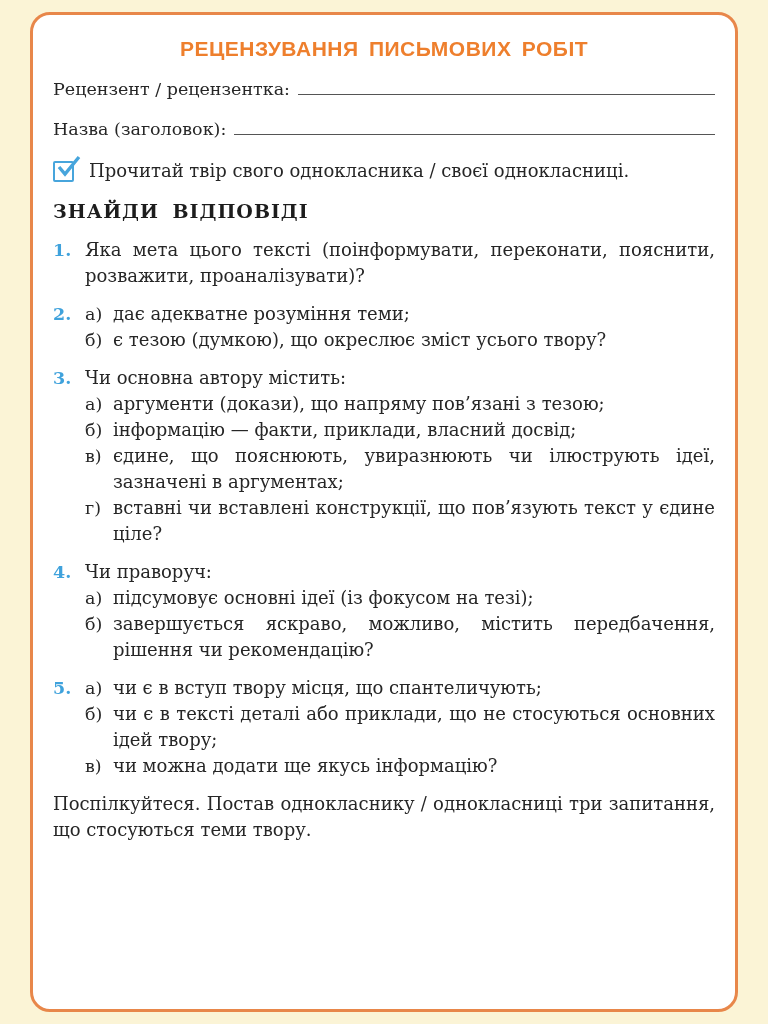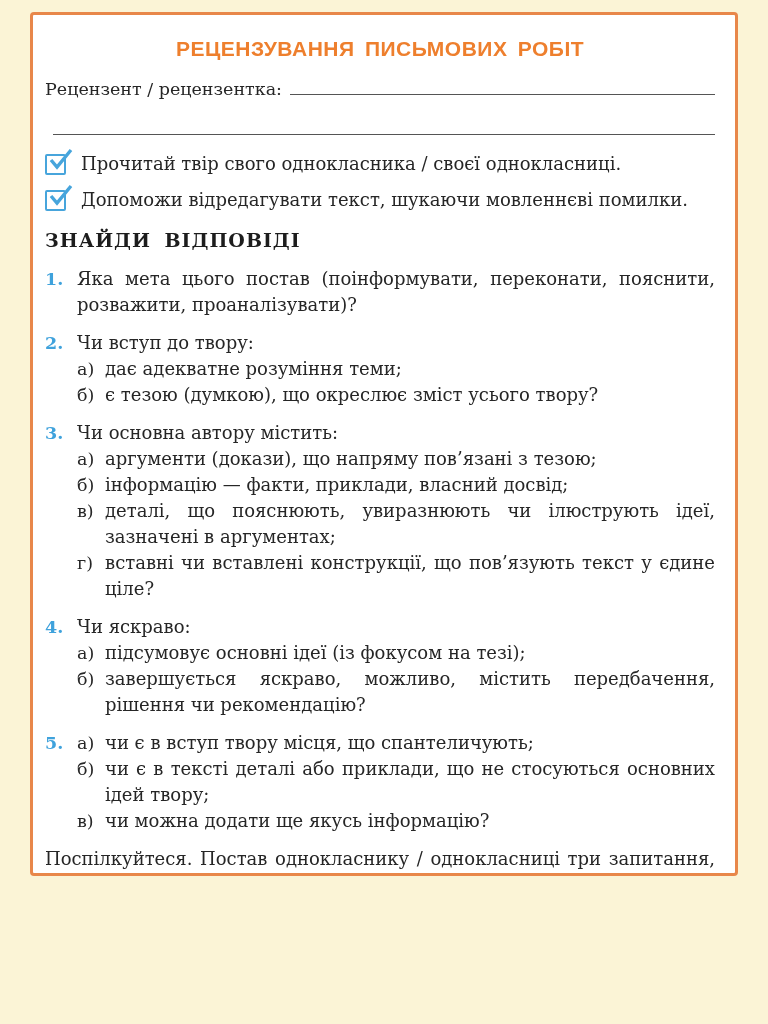--- a/index.html
+++ b/index.html
@@ -7,25 +7,25 @@
     width: 768px; height: 1024px;
     font-family: "DejaVu Serif", serif;
     background: #FBF4D6;
   }
   .page {
     width: 768px; height: 1024px;
     background: #FBF4D6;
     padding: 12px 30px;
   }
   .card {
-    width: 708px; height: 864px;
+    width: 708px; height: 1000px;
     background: #FFFFFF;
     border: 3px solid #E8874A;
-    border-radius: 4px;
-    padding: 14px 20px 20px 12px;
+    border-radius: 20px;
+    padding: 14px 20px 20px 20px;
     overflow: hidden;
   }
   .title {
     text-align: center;
     font-family: "Liberation Sans", sans-serif;
     font-weight: bold;
     font-size: 21px;
     letter-spacing: 0.5px;
     word-spacing: 4px;
     color: #EE7F2D;
@@ -109,55 +109,47 @@
 <div class="page">
   <div class="card">
 
     <h1 class="title">РЕЦЕНЗУВАННЯ ПИСЬМОВИХ РОБІТ</h1>
 
     <div class="field-row">
       <span class="field-label">Рецензент / рецензентка:</span>
       <span class="field-line"></span>
     </div>
     <div class="field-row">
+      <span class="field-label">Назва (заголовок):</span>
       <span class="field-line"></span>
     </div>
 
     <div class="check-list">
       <div class="check-item">
         <span class="checkbox">
           <svg width="26" height="24" viewBox="0 0 26 24">
               <path d="M4 12 L10 19 L24 2" fill="none" stroke="#47A5DC" stroke-width="3.4"></path>
             </svg>
         </span>
         <span class="check-text">Прочитай твір свого однокласника / своєї однокласниці.</span>
       </div>
-      <div class="check-item">
-        <span class="checkbox">
-          <svg width="26" height="24" viewBox="0 0 26 24">
-              <path d="M4 12 L10 19 L24 2" fill="none" stroke="#47A5DC" stroke-width="3.4"></path>
-            </svg>
-        </span>
-        <span class="check-text">Допоможи відредагувати текст, шукаючи мовленнєві помилки.</span>
-      </div>
     </div>
 
     <h2 class="section-heading">ЗНАЙДИ ВІДПОВІДІ</h2>
 
     <div class="question">
       <span class="q-number">1.</span>
       <div>
-        <div class="q-text">Яка мета цього постав (поінформувати, переконати, пояснити, розважити, проаналізувати)?</div>
+        <div class="q-text">Яка мета цього тексті (поінформувати, переконати, пояснити, розважити, проаналізувати)?</div>
       </div>
     </div>
 
     <div class="question">
       <span class="q-number">2.</span>
       <div>
-        <div class="q-text">Чи вступ до твору:</div>
         <div class="sub-item">
           <span class="sub-letter">а)</span>
           <span class="sub-text">дає адекватне розуміння теми;</span>
         </div>
         <div class="sub-item">
           <span class="sub-letter">б)</span>
           <span class="sub-text">є тезою (думкою), що окреслює зміст усього твору?</span>
         </div>
       </div>
     </div>
@@ -169,33 +161,33 @@
         <div class="sub-item">
           <span class="sub-letter">а)</span>
           <span class="sub-text">аргументи (докази), що напряму пов’язані з тезою;</span>
         </div>
         <div class="sub-item">
           <span class="sub-letter">б)</span>
           <span class="sub-text">інформацію — факти, приклади, власний досвід;</span>
         </div>
         <div class="sub-item">
           <span class="sub-letter">в)</span>
-          <span class="sub-text">деталі, що пояснюють, увиразнюють чи ілюструють ідеї, зазначені в аргументах;</span>
+          <span class="sub-text">єдине, що пояснюють, увиразнюють чи ілюструють ідеї, зазначені в аргументах;</span>
         </div>
         <div class="sub-item">
           <span class="sub-letter">г)</span>
           <span class="sub-text">вставні чи вставлені конструкції, що пов’язують текст у єдине ціле?</span>
         </div>
       </div>
     </div>
 
     <div class="question">
       <span class="q-number">4.</span>
       <div>
-        <div class="q-text">Чи яскраво:</div>
+        <div class="q-text">Чи праворуч:</div>
         <div class="sub-item">
           <span class="sub-letter">а)</span>
           <span class="sub-text">підсумовує основні ідеї (із фокусом на тезі);</span>
         </div>
         <div class="sub-item">
           <span class="sub-letter">б)</span>
           <span class="sub-text">завершується яскраво, можливо, містить передбачення, рішення чи рекомендацію?</span>
         </div>
       </div>
     </div>

